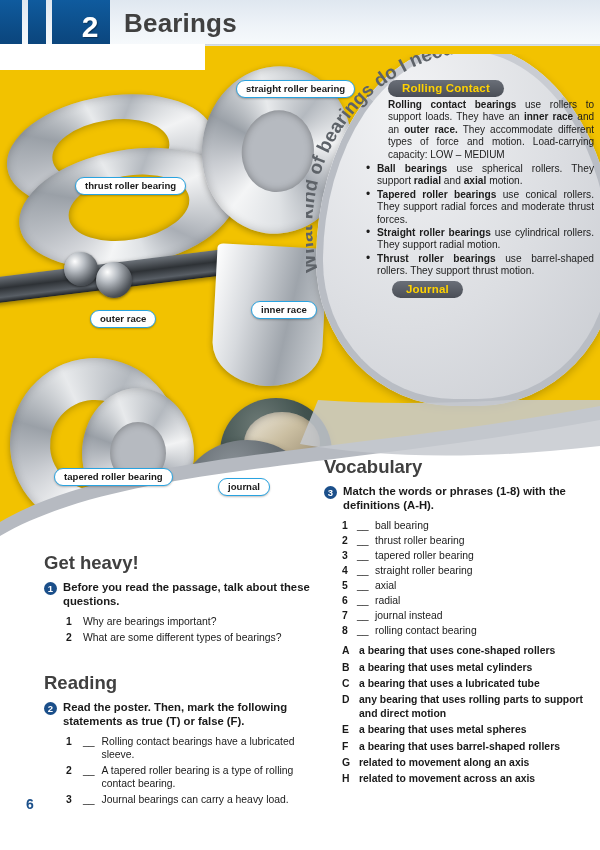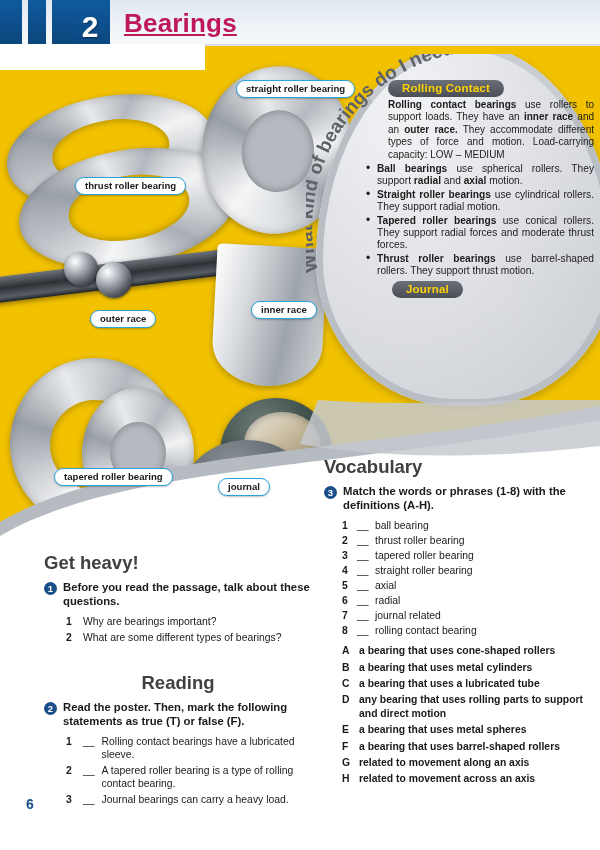--- a/index.html
+++ b/index.html
@@ -56,24 +56,23 @@
   .unit-number {
     position: absolute; left: 70px; top: 2px;
     width: 40px; height: 50px;
     color: #ffffff;
     font-size: 30px; font-weight: bold;
     display: flex; align-items: center; justify-content: center;
     text-shadow: 1px 1px 1px rgba(0,0,0,.35);
   }
   .unit-title {
     position: absolute; left: 124px; top: 8px;
-    color: #be185d;
+    color: #404040;
     font-size: 26px; font-weight: bold;
     letter-spacing: .2px;
-    text-decoration: underline;
   }
   .yellow-strip {
     position: absolute; left: 0; top: 46px;
     width: 600px; height: 8px;
     background: #f2c200;
   }
   .yellow-strip-notch {
     position: absolute; top: 46px;
     height: 8px; background: #9aa5b1;
   }
@@ -323,22 +322,22 @@
     <text class="arc-text">
       <textPath href="#arcpath" startOffset="2%">What kind of bearings do I need?</textPath>
     </text>
   </svg>
 
   <div class="poster-inner">
     <div class="badge">Rolling Contact</div>
     <div class="poster-para"><b>Rolling contact bearings</b> use rollers to support loads. They have an <b>inner race</b> and an <b>outer race.</b> They accommodate different types of force and motion. Load-carrying capacity: LOW – MEDIUM</div>
     <ul class="poster-list">
       <li><b>Ball bearings</b> use spherical rollers. They support <b>radial</b> and <b>axial</b> motion.</li>
+      <li><b>Tapered roller bearings</b> use conical rollers. They support radial forces and moderate thrust forces.</li>
       <li><b>Straight roller bearings</b> use cylindrical rollers. They support radial motion.</li>
-      <li><b>Tapered roller bearings</b> use conical rollers. They support radial forces and moderate thrust forces.</li>
       <li><b>Thrust roller bearings</b> use barrel-shaped rollers. They support thrust motion.</li>
     </ul>
     <div class="badge journal-badge">Journal</div>
   </div>
 
   <div class="header-band"></div>
   <div class="header-band-shadow"></div>
   <div class="blue-bar bar-a"></div>
   <div class="blue-bar bar-b"></div>
   <div class="blue-bar bar-c"></div>
@@ -375,21 +374,21 @@
       <li class="q-item">
         <span class="idx">1</span>
         <span class="body">Why are bearings important?</span>
       </li>
       <li class="q-item">
         <span class="idx">2</span>
         <span class="body">What are some different types of bearings?</span>
       </li>
     </ul>
 
-    <h2 class="section" style="margin-top:28px;text-align:center;">Reading</h2>
+    <h2 class="section" style="margin-top:28px;">Reading</h2>
     <div class="task">
       <div class="task-num">2</div>
       <div class="task-text">Read the poster. Then, mark the following statements as true (T) or false (F).</div>
     </div>
     <ul class="q-list">
       <li class="q-item">
         <span class="idx">1</span>
         <span class="blank">__</span>
         <span class="body">Rolling contact bearings have a lubricated sleeve.</span>
       </li>
@@ -440,21 +439,21 @@
         <span class="body">axial</span>
       </li>
       <li class="match-item">
         <span class="idx">6</span>
         <span class="blank">__</span>
         <span class="body">radial</span>
       </li>
       <li class="match-item">
         <span class="idx">7</span>
         <span class="blank">__</span>
-        <span class="body">journal related</span>
+        <span class="body">journal instead</span>
       </li>
       <li class="match-item">
         <span class="idx">8</span>
         <span class="blank">__</span>
         <span class="body">rolling contact bearing</span>
       </li>
     </ul>
 
     <ul class="def-list">
       <li class="def-item">

